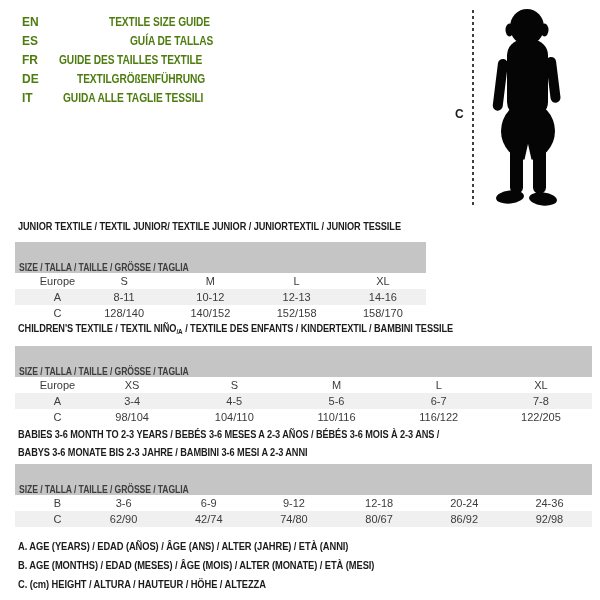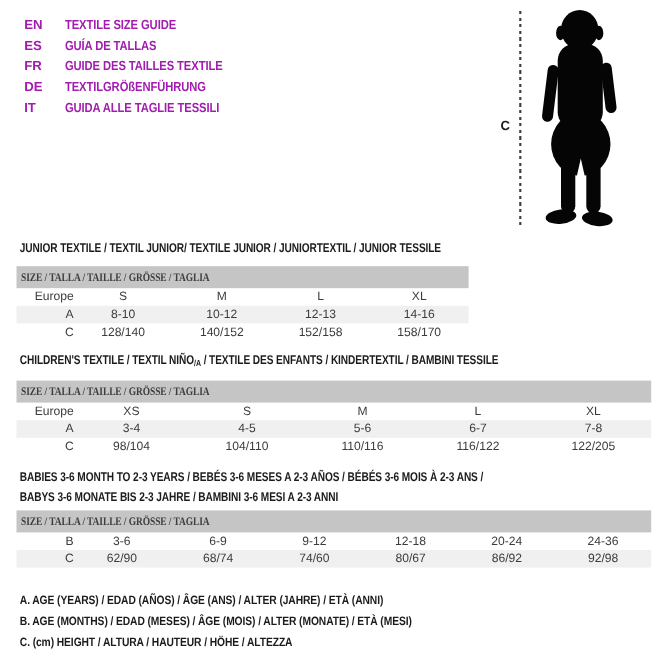--- a/index.html
+++ b/index.html
@@ -3,39 +3,39 @@
 <meta charset="utf-8">
 <style>
   html,body{margin:0;padding:0;}
   body{
     width:600px;height:600px;position:relative;background:#ffffff;
     font-family:"Liberation Sans", sans-serif;overflow:hidden;
     -webkit-font-smoothing:antialiased;
   }
   
   .langs{position:absolute;left:22px;top:13px;}
-  .lang-row{display:flex;line-height:19px;font-weight:700;font-size:12px;color:#a21caf;}
+  .lang-row{display:flex;line-height:19px;font-weight:700;font-size:12px;color:#4d7c0f;justify-content:space-between;}
   .lang-code{width:37px;flex:0 0 37px;}
   .lang-label{display:inline-block;transform:scaleX(0.85);transform-origin:left center;white-space:nowrap;letter-spacing:-0.1px;}
   
   .measure-line{position:absolute;left:472px;top:10px;width:2px;height:196px;
     background:repeating-linear-gradient(to bottom,#3f3f3f 0 3px,transparent 3px 6px);}
   .measure-c{position:absolute;left:455px;top:107px;font-weight:700;font-size:12px;color:#1b1b1b;}
   .baby{position:absolute;left:477px;top:7px;}
   
   .sec-title{position:absolute;left:18px;font-weight:700;font-size:11.5px;color:#1b1b1b;
     transform:scaleX(0.8);transform-origin:left top;white-space:nowrap;line-height:18px;letter-spacing:-0.1px;}
   .sub{font-size:8px;vertical-align:-2px;}
   
   .size-table{position:absolute;left:15px;}
-  .bar{height:20px;background:#c5c5c5;display:flex;align-items:center;font-family:Liberation Serif, serif;}
+  .bar{height:31px;background:#c5c5c5;display:flex;align-items:flex-end;}
   .bar-text{display:inline-block;transform:scaleX(0.82);transform-origin:left center;
     padding-left:5px;font-weight:700;font-size:10.5px;color:#3e3e3e;white-space:nowrap;letter-spacing:-0.1px;}
   .trow{display:flex;height:16px;align-items:center;font-size:11px;color:#3b3b3b;}
-  .trow .lbl{flex:0 0 47px;padding-left:5px;text-align:right;}
+  .trow .lbl{flex:0 0 47px;padding-left:5px;text-align:center;margin-left:14px;}
   .trow .cell{flex:1;text-align:center;white-space:nowrap;}
   .band{background:#f0f0f0;}
   
   .footnotes{position:absolute;left:18px;top:537px;}
   .footnote{font-weight:700;font-size:11px;color:#1b1b1b;line-height:19px;
     transform:scaleX(0.85);transform-origin:left center;white-space:nowrap;letter-spacing:-0.1px;}
 </style>
 </head>
 <body>
 
@@ -90,21 +90,21 @@
   </div>
   <div class="trow">
     <span class="lbl">Europe</span>
     <span class="cell">S</span>
     <span class="cell">M</span>
     <span class="cell">L</span>
     <span class="cell">XL</span>
   </div>
   <div class="trow band">
     <span class="lbl">A</span>
-    <span class="cell">8-10</span>
+    <span class="cell">8-11</span>
     <span class="cell">10-12</span>
     <span class="cell">12-13</span>
     <span class="cell">14-16</span>
   </div>
   <div class="trow">
     <span class="lbl">C</span>
     <span class="cell">128/140</span>
     <span class="cell">140/152</span>
     <span class="cell">152/158</span>
     <span class="cell">158/170</span>
@@ -155,22 +155,22 @@
     <span class="cell">3-6</span>
     <span class="cell">6-9</span>
     <span class="cell">9-12</span>
     <span class="cell">12-18</span>
     <span class="cell">20-24</span>
     <span class="cell">24-36</span>
   </div>
   <div class="trow band">
     <span class="lbl">C</span>
     <span class="cell">62/90</span>
-    <span class="cell">68/74</span>
-    <span class="cell">74/60</span>
+    <span class="cell">42/74</span>
+    <span class="cell">74/80</span>
     <span class="cell">80/67</span>
     <span class="cell">86/92</span>
     <span class="cell">92/98</span>
   </div>
 </div>
 
 <div class="footnotes">
   <div class="footnote">A. AGE (YEARS) / EDAD (AÑOS) / ÂGE (ANS) / ALTER (JAHRE) / ETÀ (ANNI)</div>
   <div class="footnote">B. AGE (MONTHS) / EDAD (MESES) / ÂGE (MOIS) / ALTER (MONATE) / ETÀ (MESI)</div>
   <div class="footnote">C. (cm) HEIGHT / ALTURA / HAUTEUR / HÖHE / ALTEZZA</div>

